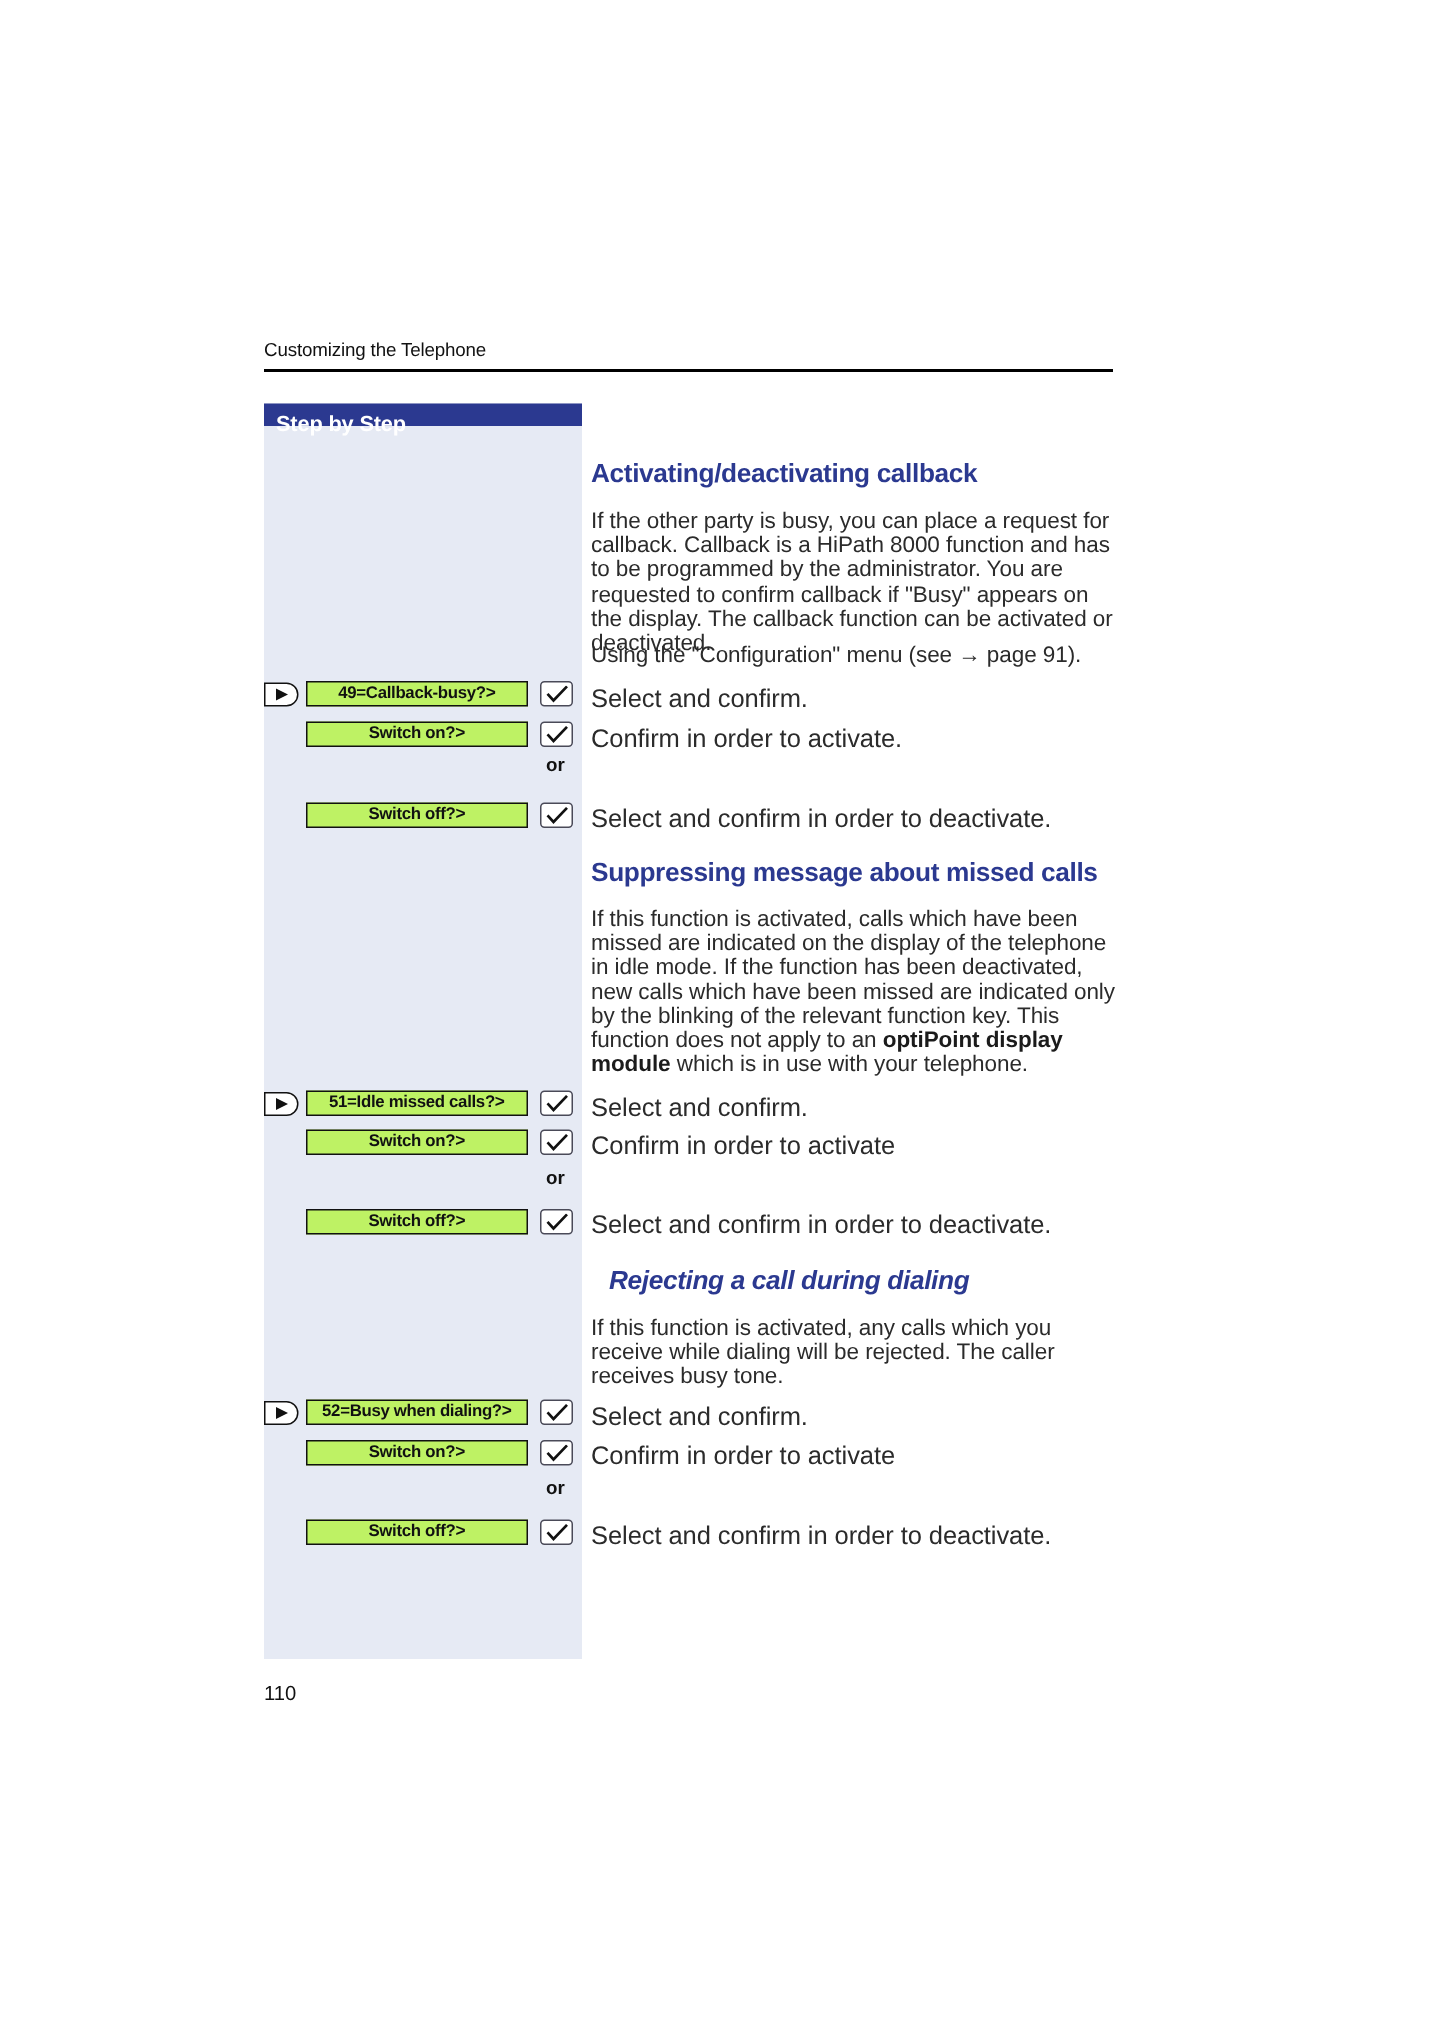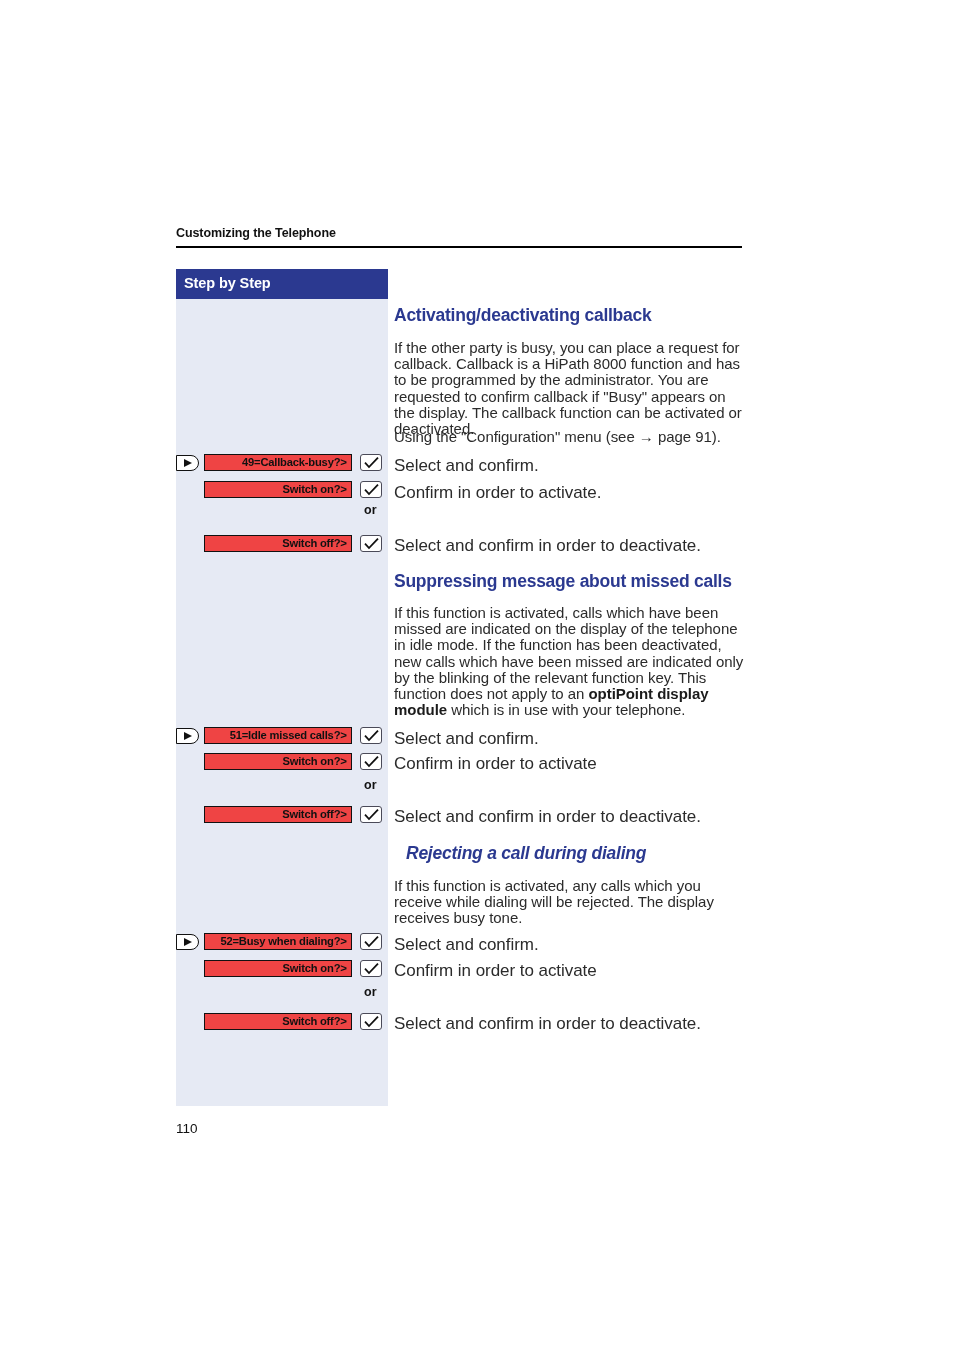--- a/index.html
+++ b/index.html
@@ -14,21 +14,21 @@
     font-family: "Liberation Sans", sans-serif;
     -webkit-font-smoothing: antialiased;
   }
 
   
   .running-head {
     position: absolute;
     left: 176px;
     top: 226px;
     font-size: 12.5px;
-    font-weight: bold;
+    font-weight: normal;
     color: #111111;
     letter-spacing: -0.1px;
     text-align: right;
   }
   .head-rule {
     position: absolute;
     left: 176px;
     top: 246px;
     width: 566px;
     height: 2px;
@@ -42,21 +42,21 @@
     top: 269px;
     width: 212px;
     height: 837px;
     background: #e6eaf4;
   }
   .sbs-title-bar {
     position: absolute;
     left: 176px;
     top: 269px;
     width: 212px;
-    height: 30px;
+    height: 15px;
     background: #2b3990;
   }
   .sbs-title {
     position: absolute;
     left: 8px;
     top: 6px;
     font-size: 14.5px;
     font-weight: bold;
     color: #ffffff;
     letter-spacing: -0.1px;
@@ -98,26 +98,26 @@
     width: 0; height: 0;
     border-left: 8px solid #111111;
     border-top: 4.6px solid transparent;
     border-bottom: 4.6px solid transparent;
   }
 
   .softkey {
     position: absolute;
     width: 148px;
     height: 17px;
-    background: #ef4444;
+    background: #bef264;
     border: 1.6px solid #111111;
     box-sizing: border-box;
     display: flex;
     align-items: center;
-    justify-content: flex-end;
+    justify-content: center;
     padding: 0 4px 0 4px;
   }
   .softkey .lbl {
     font-size: 11.2px;
     font-weight: bold;
     color: #111111;
     letter-spacing: -0.2px;
     line-height: 1;
   }
   .softkey .arw {
@@ -249,21 +249,21 @@
   <span class="arw">&gt;</span>
 </div>
 <div class="okkey" style="left:360px; top:806px;">
   <svg width="15" height="12" viewBox="0 0 15 12">
       <path d="M1 5.6 L5 10 L14 0.6" stroke="#111111" stroke-width="1.8" fill="none"></path>
     </svg>
 </div>
 <div class="caption" style="top:807px;">Select and confirm in order to deactivate.</div>
 
 <h2 class="sect abs" style="left:406px; top:843px; width:350px;font-style:italic;">Rejecting a call during dialing</h2>
-<p class="body abs" style="left:394px; top:878px; width:350px;">If this function is activated, any calls which you receive while dialing will be rejected. The display receives busy tone.</p>
+<p class="body abs" style="left:394px; top:878px; width:350px;">If this function is activated, any calls which you receive while dialing will be rejected. The caller receives busy tone.</p>
 
 <div class="nav-icon" style="left:176px; top:934px;"></div>
 <div class="softkey" style="left:204px; top:933px;">
   <span class="lbl">52=Busy when dialing?</span>
   <span class="arw">&gt;</span>
 </div>
 <div class="okkey" style="left:360px; top:933px;">
   <svg width="15" height="12" viewBox="0 0 15 12">
       <path d="M1 5.6 L5 10 L14 0.6" stroke="#111111" stroke-width="1.8" fill="none"></path>
     </svg>

